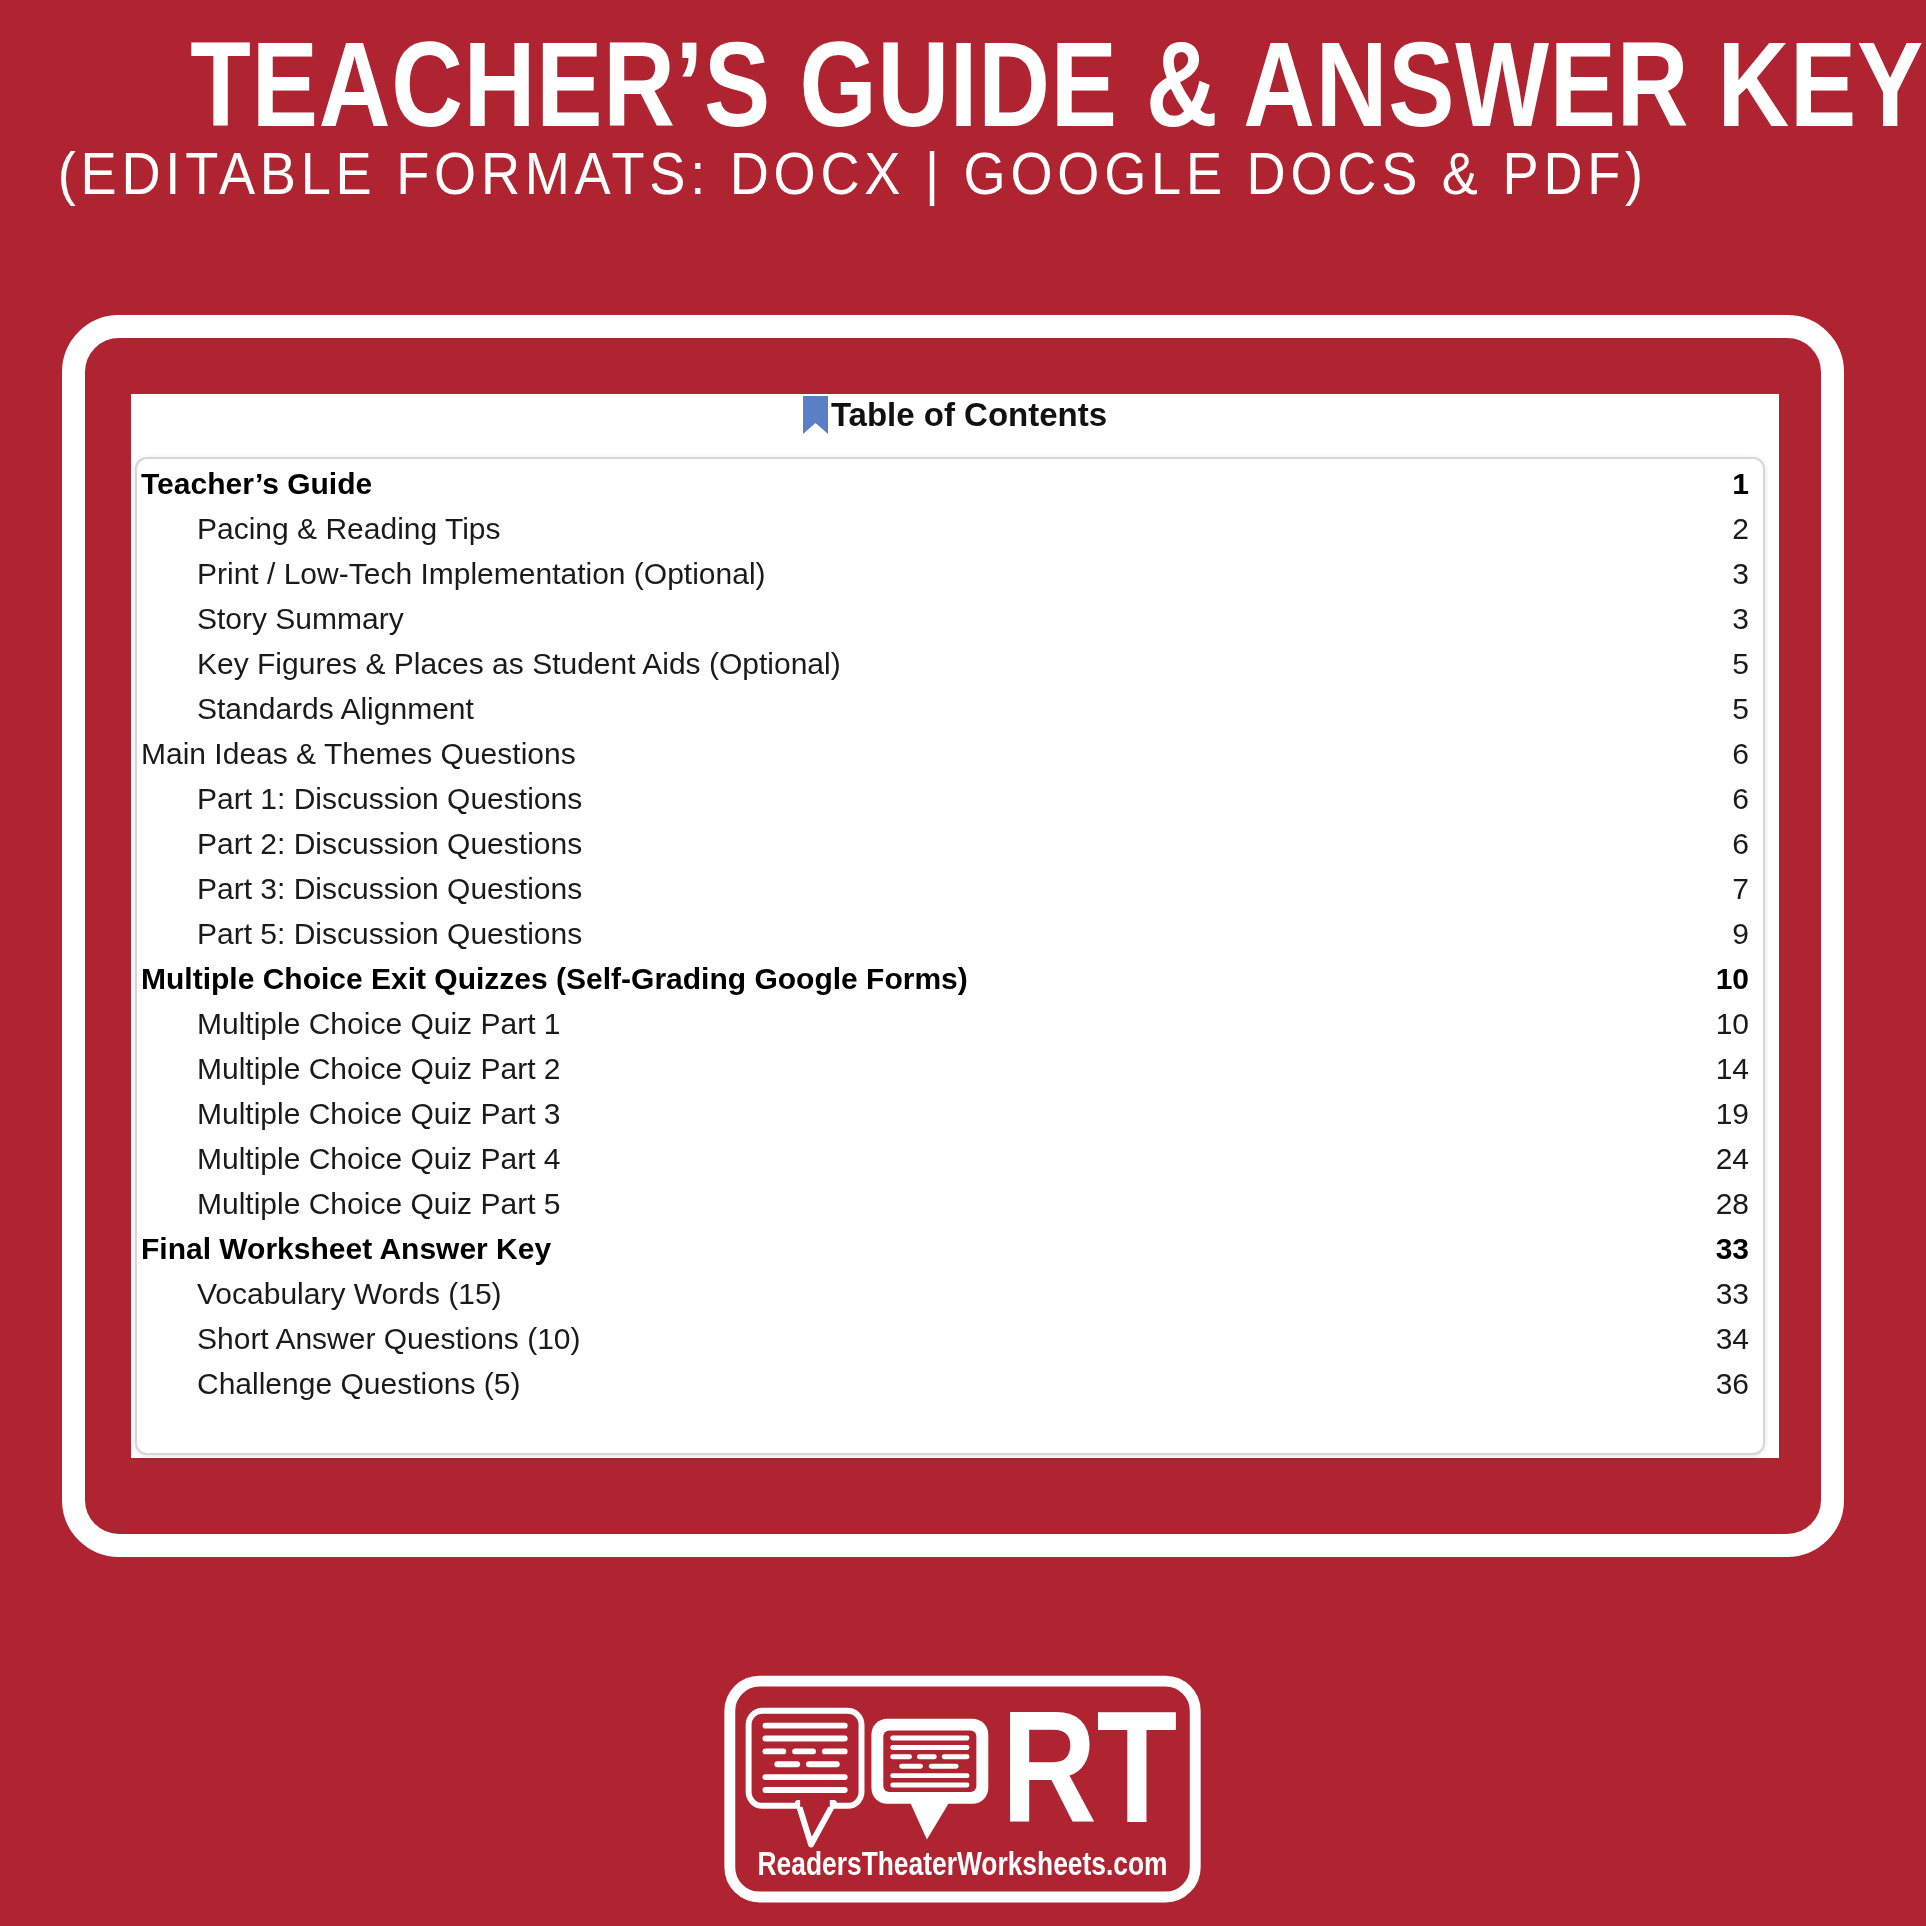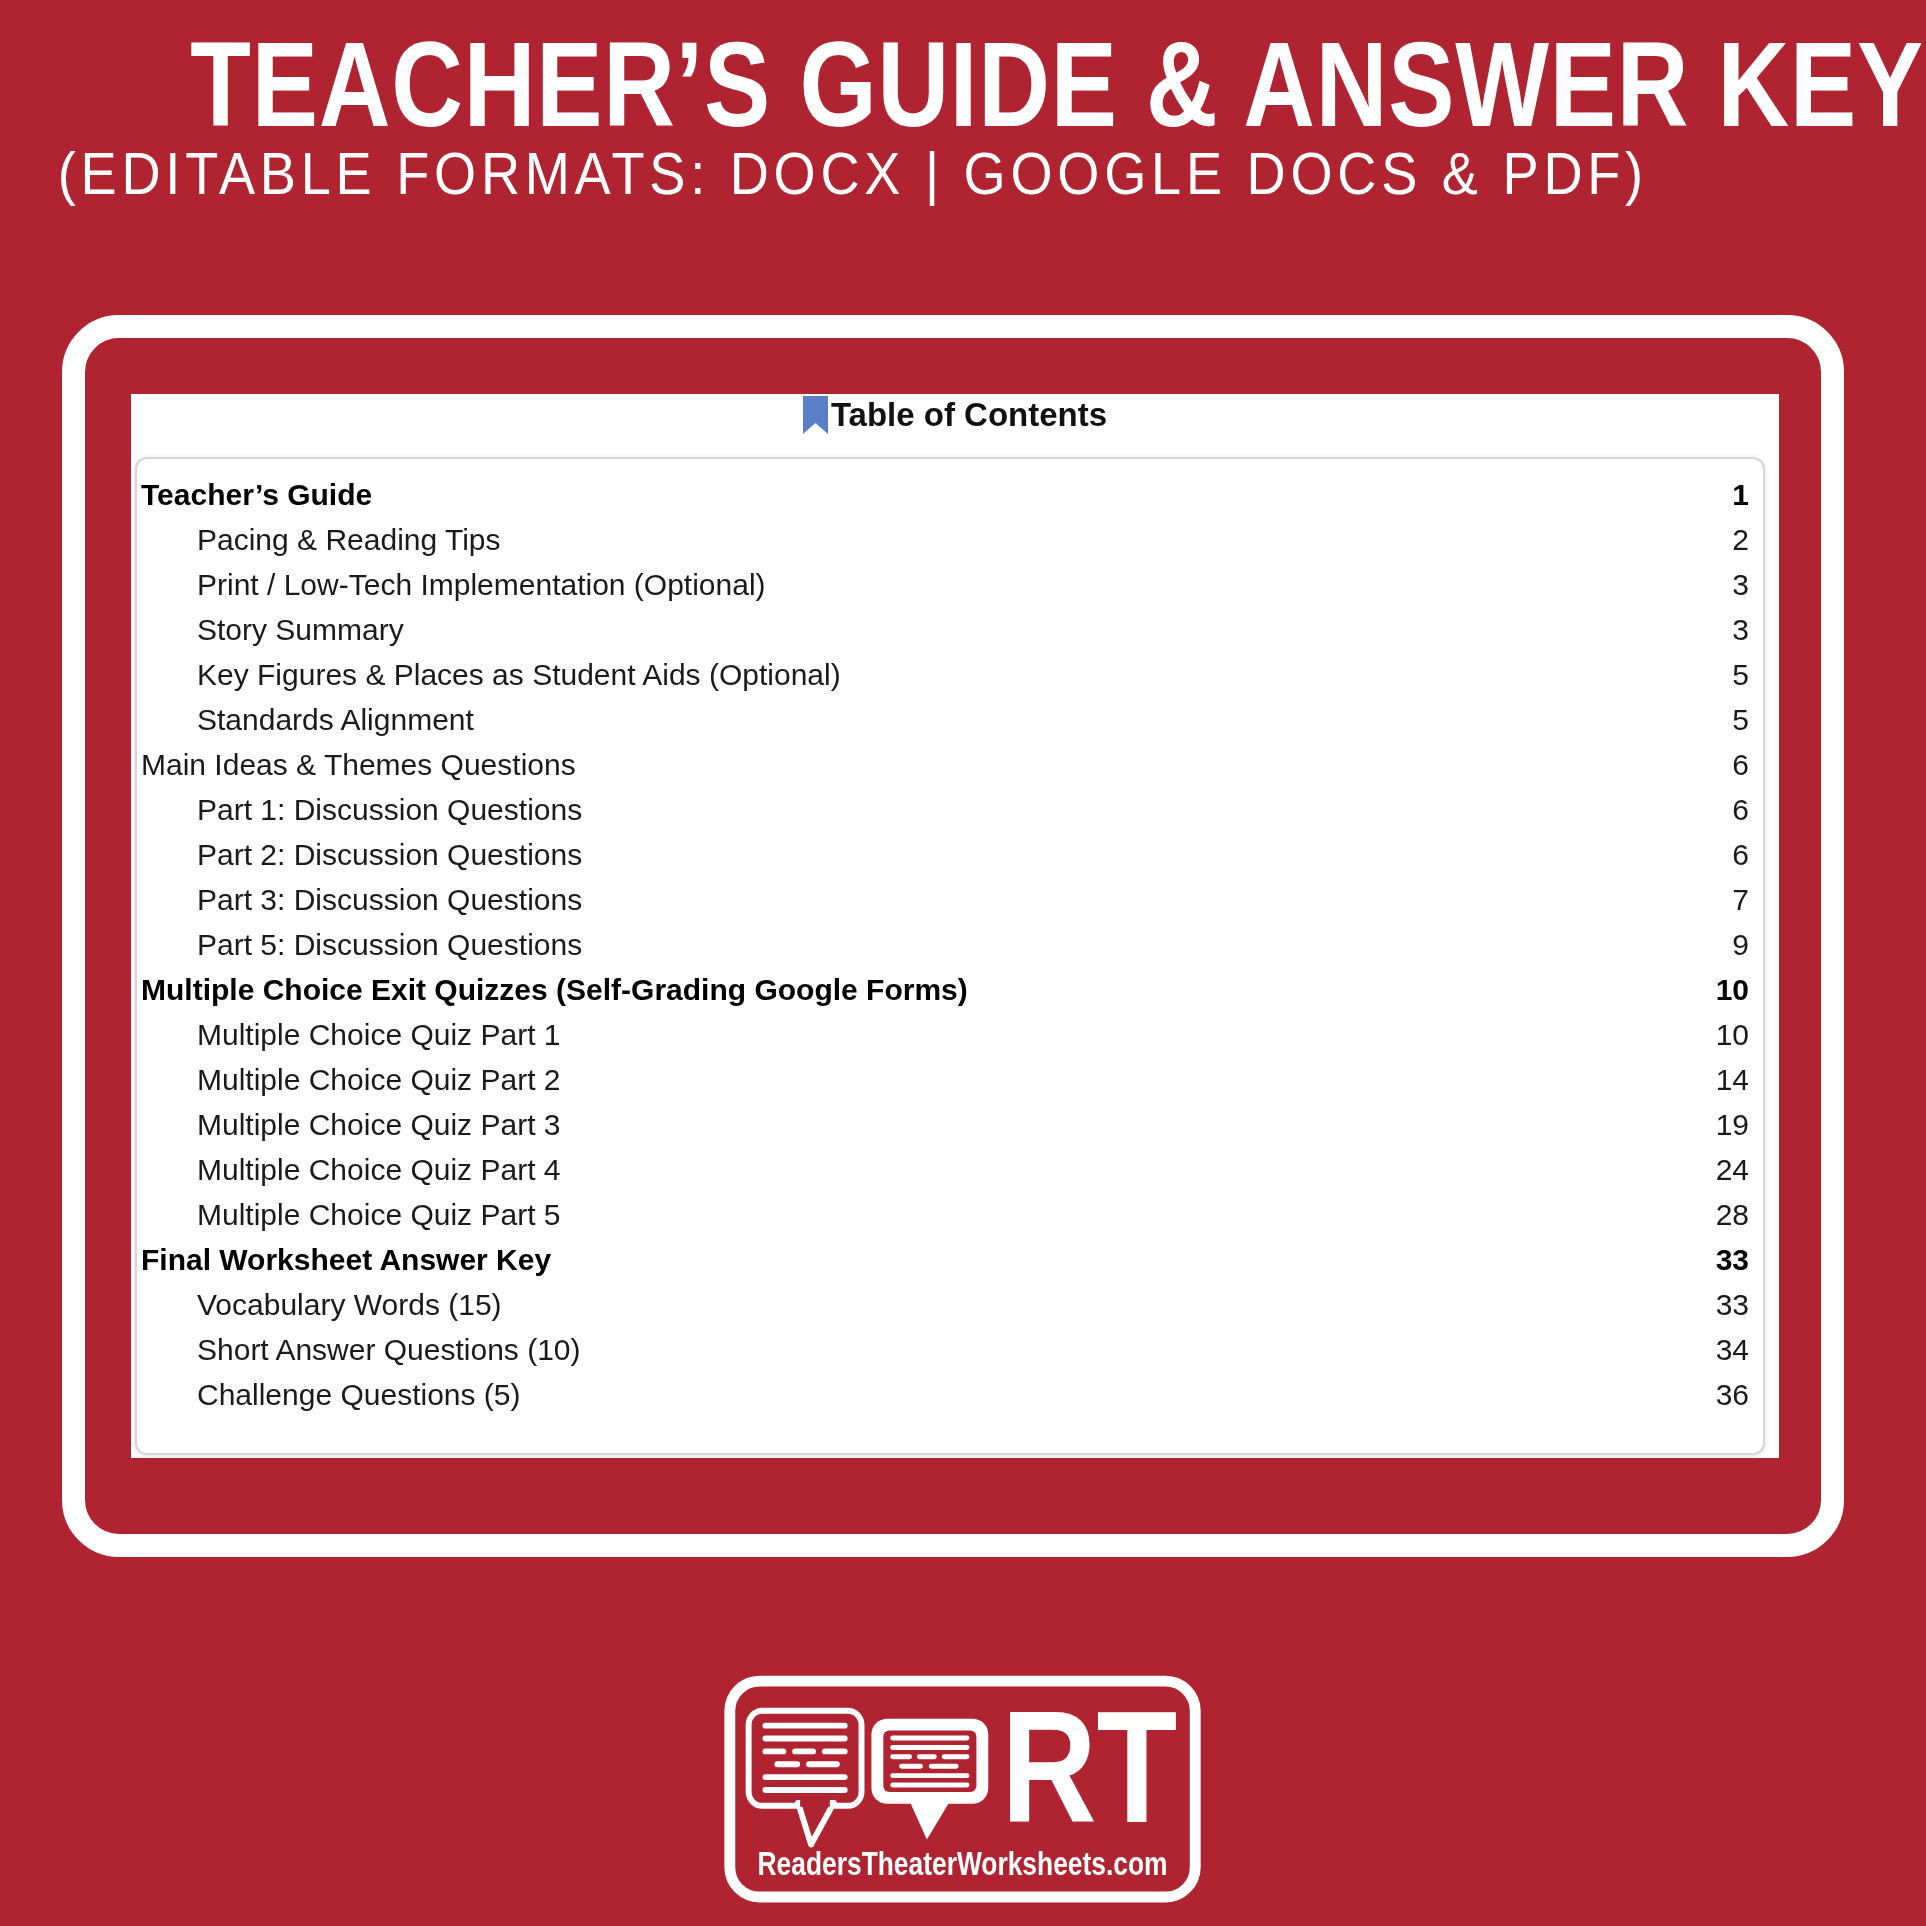--- a/index.html
+++ b/index.html
@@ -38,21 +38,21 @@
     position:absolute;left:0;top:1px;width:100%;height:42px;
     display:flex;justify-content:center;align-items:flex-start;gap:3px;
   }
   .bookmark{margin-top:1px}
   .heading-text{font-size:33px;font-weight:700;color:#111;line-height:40px}
 
   .toc-box{
     position:absolute;left:4px;top:63px;width:1630px;height:998px;
     box-sizing:border-box;border:2px solid #D6D6D6;border-radius:12px;
     background:#fff;box-shadow:0 1px 5px rgba(0,0,0,.12);
-    padding-top:13px;overflow:hidden;
+    padding-top:2px;overflow:hidden;
   }
   .toc-row{
     display:flex;align-items:center;height:45px;
     padding:0 14px 0 4px;font-size:30px;color:#1a1a1a;
   }
   .toc-row.bold{font-weight:700;color:#000}
   .toc-row.indent .toc-label{padding-left:56px}
   .toc-label{flex:1;white-space:nowrap;overflow:hidden}
   .toc-page{margin-left:12px}
 

